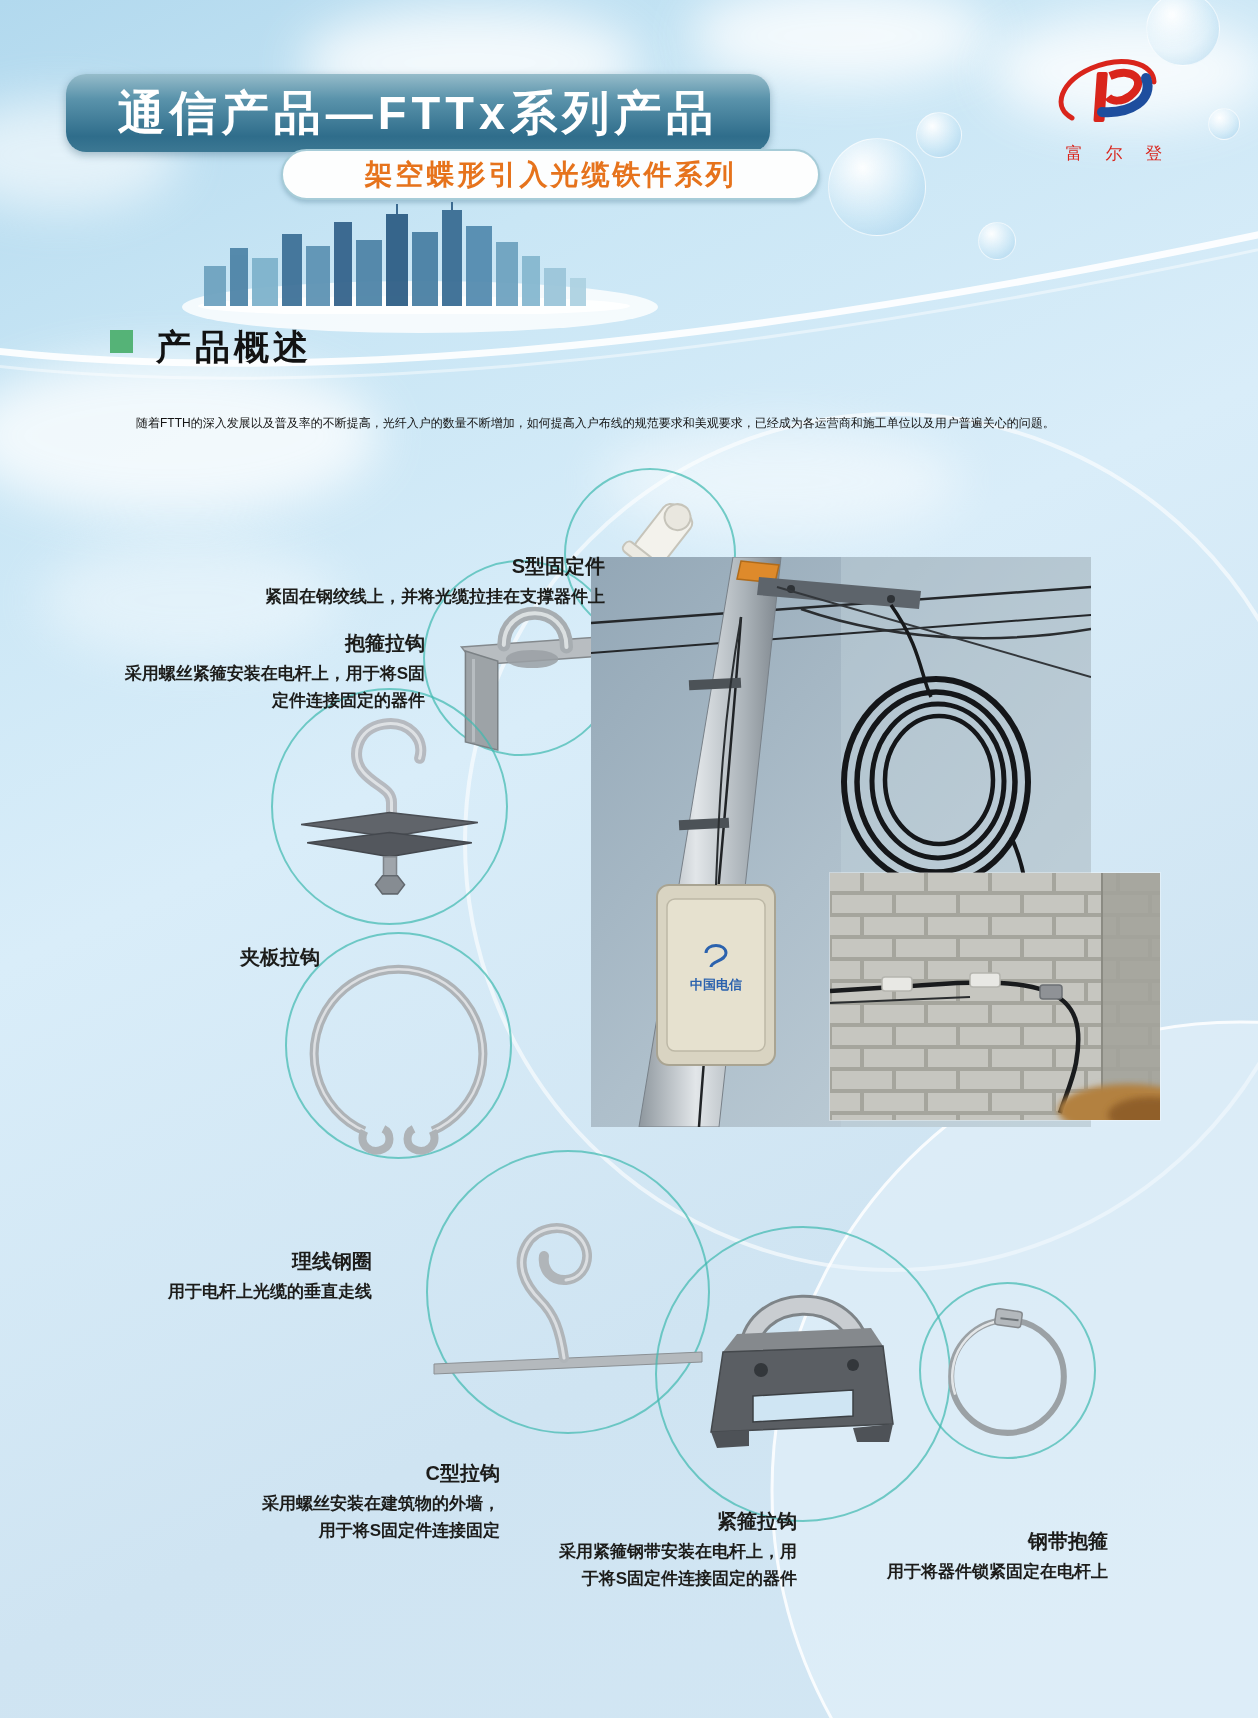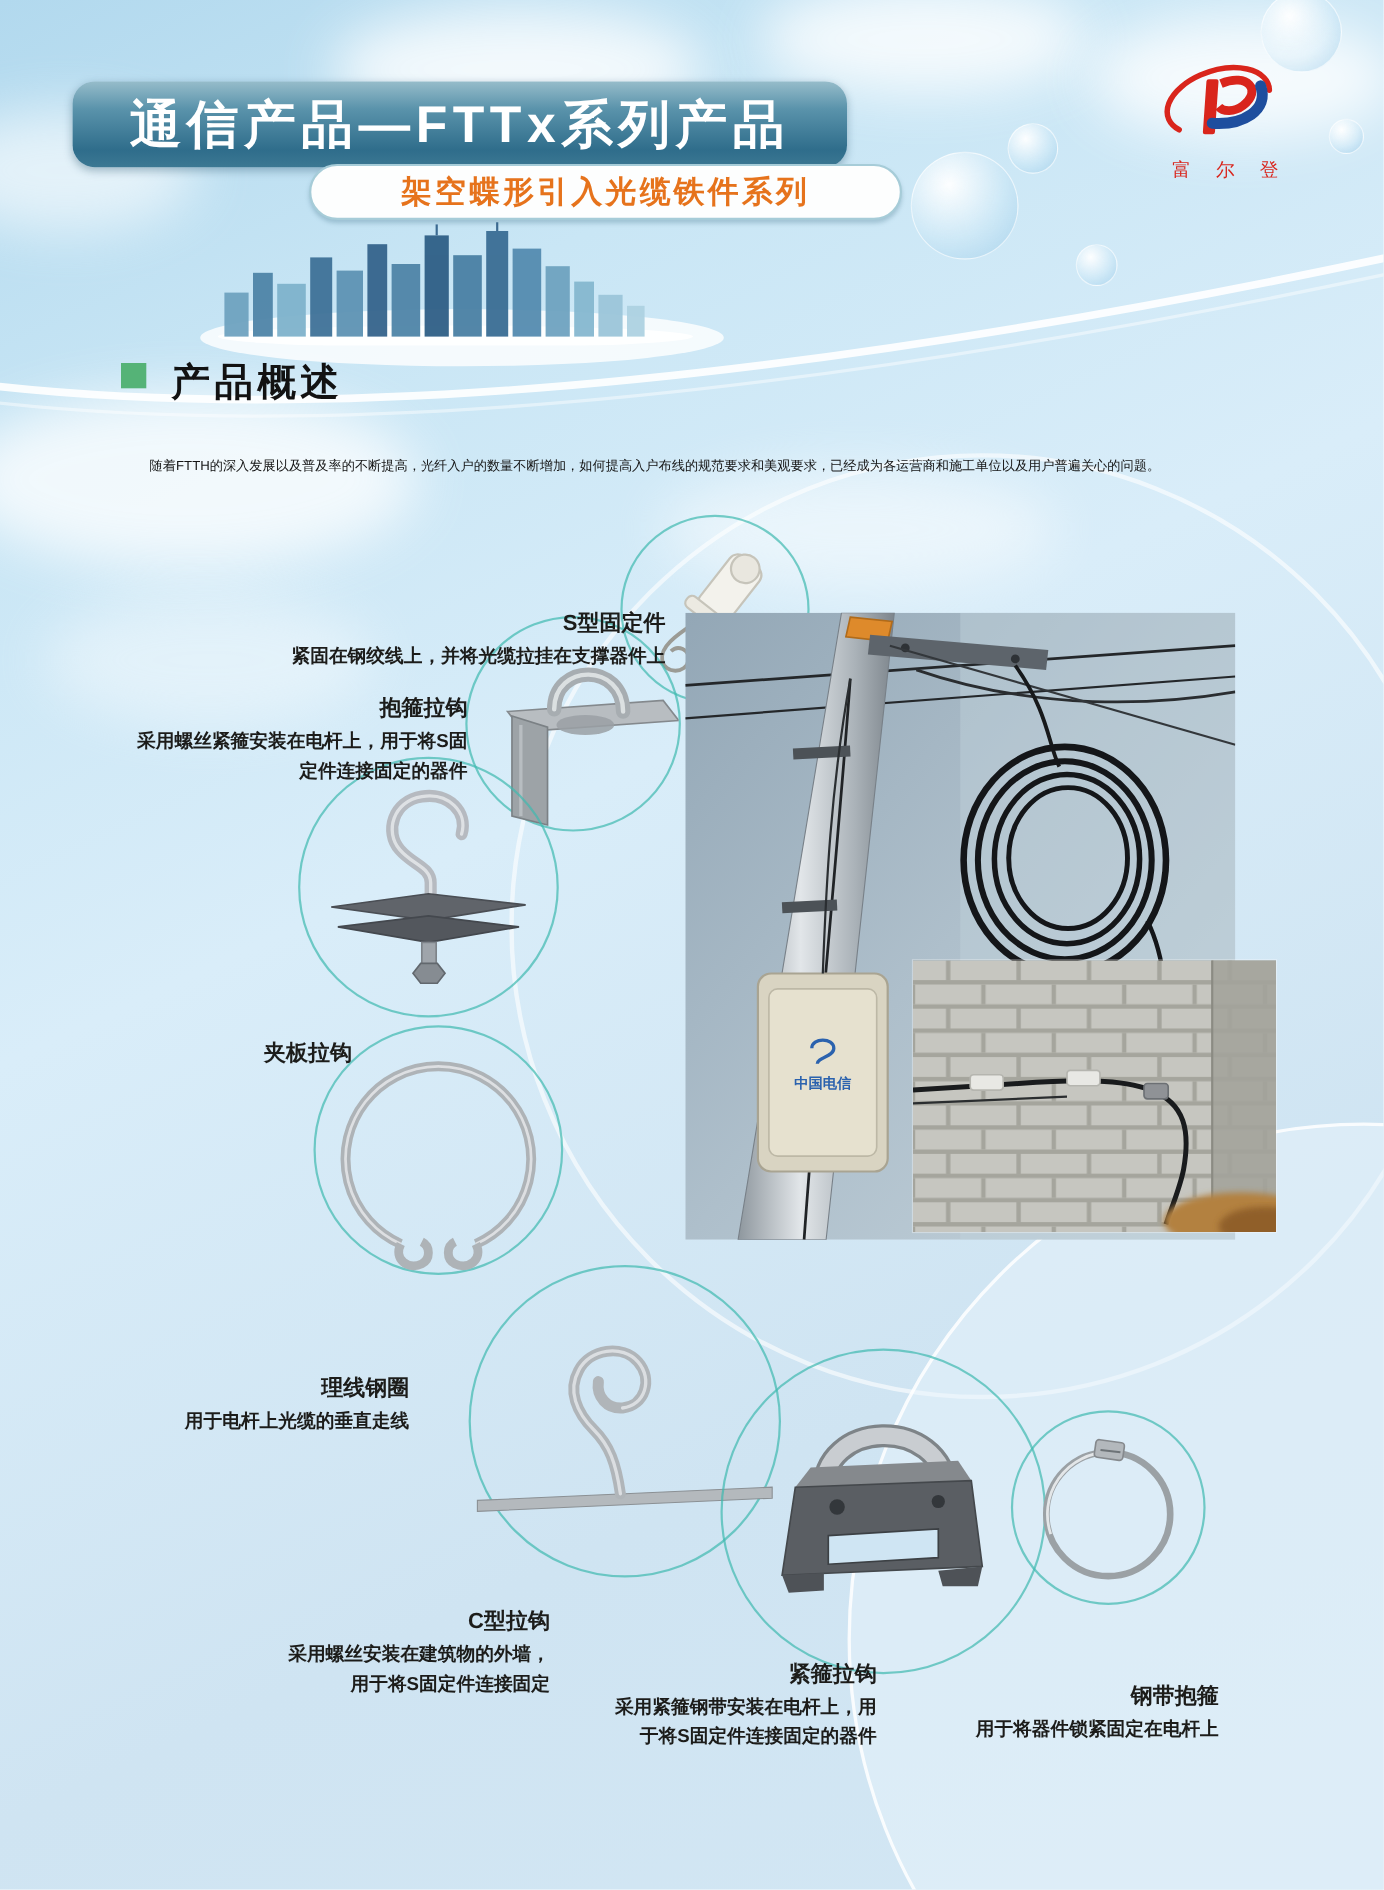--- a/index.html
+++ b/index.html
@@ -49,21 +49,21 @@
   .plabel .pdesc{font-size:17px;font-weight:bold;line-height:27px;}
   .l1{left:245px;top:505px;width:360px;margin-top:48px;}
   .l2{left:115px;top:630px;width:310px;}
   .l3{left:78px;top:944px;width:242px;}
   .l4{left:148px;top:1248px;width:224px;}
   .l5{left:252px;top:1460px;width:248px;}
   .l6{left:553px;top:1508px;width:244px;}
   .l7{left:864px;top:1528px;width:244px;}
 
   .photo{position:absolute;}
-  .pole-photo{left:623px;top:557px;width:500px;height:490px;z-index:3;}
+  .pole-photo{left:591px;top:557px;width:500px;height:490px;z-index:3;}
   .wall-photo{left:830px;top:873px;width:330px;height:247px;z-index:4;box-shadow:0 0 0 1px rgba(255,255,255,.35);}
 </style>
 </head>
 <body>
 
 <div class="page">
 
   <div class="cloud" style="left:300px;top:8px;width:340px;height:110px;"></div>
   <div class="cloud" style="left:690px;top:-14px;width:300px;height:100px;"></div>
   <div class="cloud" style="left:990px;top:16px;width:280px;height:110px;"></div>

